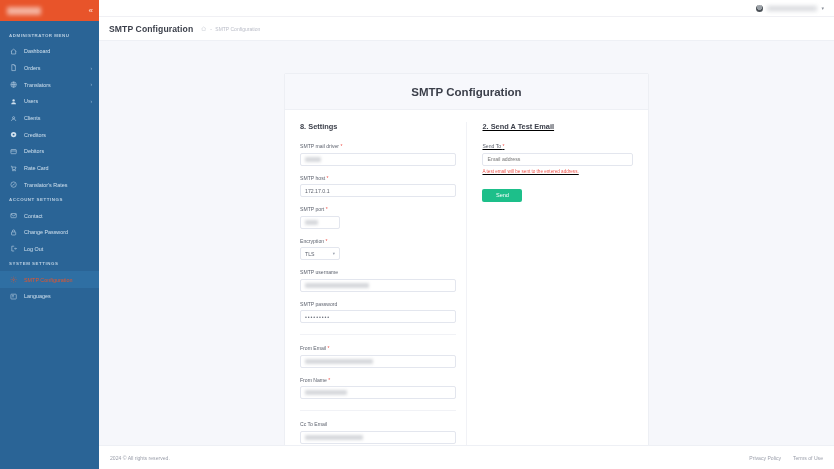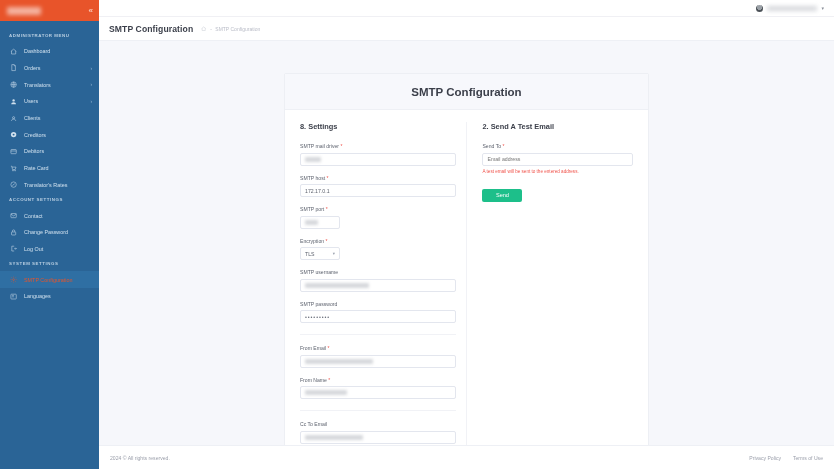--- a/index.html
+++ b/index.html
@@ -105,21 +105,21 @@
     border-radius: 2px; overflow: hidden;
   }
   .card-head {
     background: #f7f8fc; padding: 12px 0 11px 0;
     text-align: center; border-bottom: 1px solid #eef0f5;
   }
   .card-head h2 { font-size: 11.5px; font-weight: bold; color: #3b3f4a; }
 
   .card-body { display: flex; padding: 12px 15px 0 15px; }
   .col-left  { width: 168px; padding-right: 10px; }
-  .col-right { width: 168px; padding-left: 15px; border-left: 1px solid #f1f2f6; }
+  .col-right { width: 168px; padding-left: 15px; border-left: 1px solid #f1f2f6; text-decoration: underline; }
 
   .sect-title {
     font-size: 7.4px; font-weight: bold; color: #3b3f4a; margin-bottom: 12px;
   }
   .field { margin-bottom: 9px; }
   .field label {
     display: block; font-size: 5.1px; color: #5d626e; margin-bottom: 3.5px;
   }
   .req { color: #f0544c; font-size: 5px; }
   .inp {

